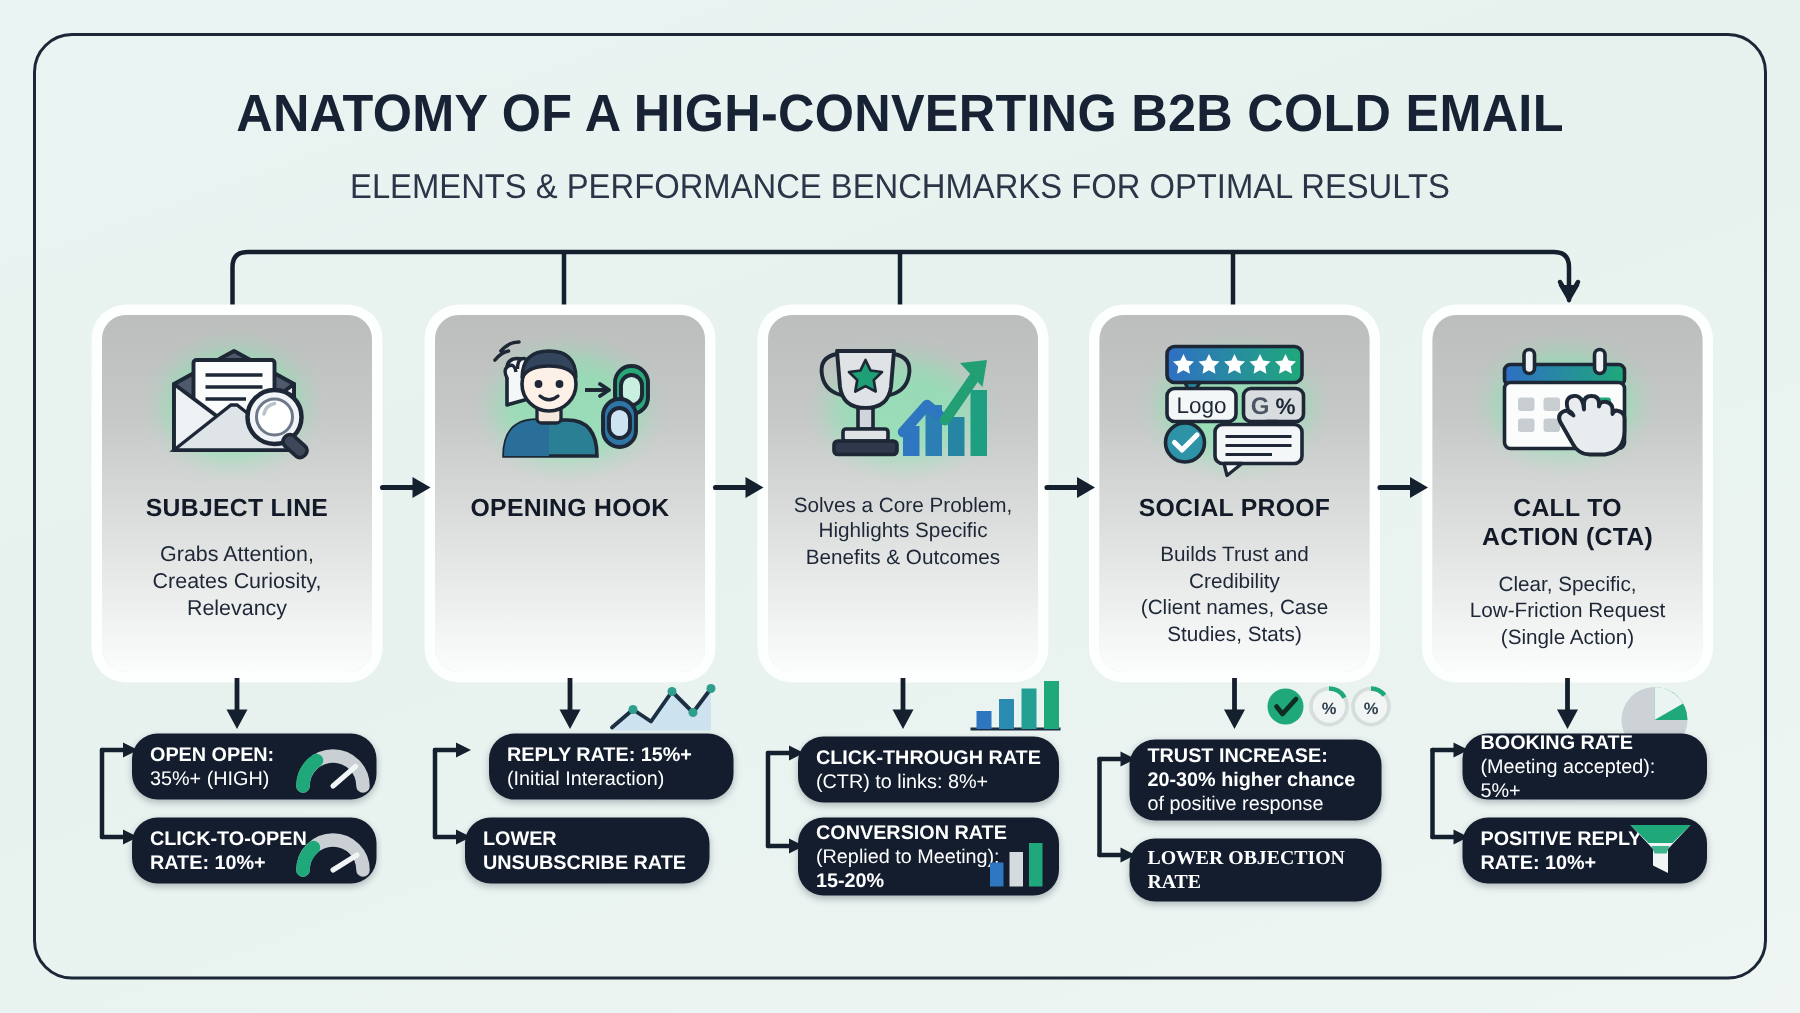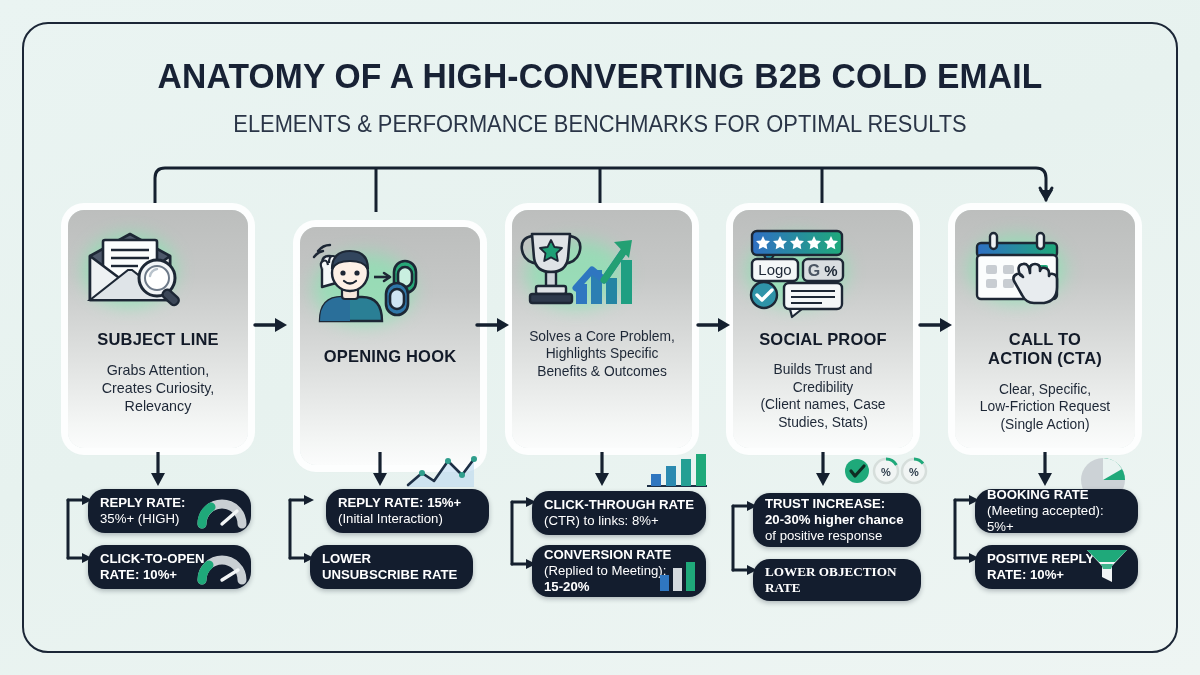--- a/index.html
+++ b/index.html
@@ -45,21 +45,21 @@
   .bus { position: absolute; left: 0; top: 150px; width: 1200px; height: 70px; }
 
   
   .cards { position: absolute; left: 0; top: 210px; width: 1200px; height: 238px; }
   .card {
     position: absolute; top: 0;
     width: 180px; height: 238px;
     border-radius: 16px;
     background: linear-gradient(180deg,#bcbebd 0%, #c6c8c7 28%, #dfe1e0 62%, #f4f6f5 90%, #fbfcfc 100%);
     box-shadow: 0 0 0 7px #fdfefe, 0 2px 6px rgba(25,40,60,.16);
-    display: flex; flex-direction: column; 
+    display: flex; flex-direction: column; align-items: center;
     padding-top: 14px;
   }
   .card-icon { width: 128px; height: 92px; display: flex; align-items: center; justify-content: center; }
   .card-title {
     margin-top: 14px;
     font-size: 16.5px; font-weight: 700; color: #121a28;
     text-align: center; line-height: 1.18; letter-spacing: .2px;
   }
   .card-desc {
     margin-top: 12px;
@@ -136,21 +136,21 @@
       <div class="card-title">
         <span>SUBJECT LINE</span>
       </div>
       <div class="card-desc">
         <span>Grabs Attention,</span><br>
         <span>Creates Curiosity,</span><br>
         <span>Relevancy</span>
       </div>
     </div>
 
-    <div class="card narrow" style="left:300px;margin-top:17px;">
+    <div class="card narrow" style="left:290px;">
       <div class="card-icon">
         <svg width="124" height="88" viewBox="0 0 124 88">
           <ellipse cx="62" cy="46" rx="50" ry="36" fill="#6ef0a8" opacity="0.5" style="filter:blur(9px)"></ellipse>
           <path d="M12,14 q4,-5 9,-6 M16,8 q5,-6 12,-6" fill="none" stroke="#1d2735" stroke-width="2.4" stroke-linecap="round"></path>
           <path d="M20,44 L20,20 q0,-7 7,-7 q7,0 7,7 L34,40 Z" fill="#f4f7f8" stroke="#1d2735" stroke-width="2.4" stroke-linejoin="round"></path>
           <path d="M20,26 q-3,-6 1,-8 q4,-2 5,4 M27,20 q0,-7 4,-7 q4,0 3,7" fill="#f4f7f8" stroke="#1d2735" stroke-width="2.2"></path>
           <path d="M18,78 q0,-24 22,-24 l20,0 q20,0 20,24 Z" fill="#2a7f95" stroke="#1d2735" stroke-width="2.4"></path>
           <path d="M18,78 q0,-24 22,-24 l8,0 l0,24 Z" fill="#2a6f9a" stroke="none"></path>
           <rect x="40" y="42" width="16" height="14" rx="3" fill="#f6e7dd" stroke="#1d2735" stroke-width="2.2"></rect>
           <circle cx="48" cy="30" r="18" fill="#fdf0e6" stroke="#1d2735" stroke-width="2.4"></circle>
@@ -413,21 +413,21 @@
   <div class="deco-top" style="left:1078px;top:453px;">
     <svg width="56" height="52" viewBox="0 0 56 52">
       <circle cx="25" cy="27" r="22" fill="#ccd2d6"></circle>
       <path d="M25,27 L25,5 A22,22 0 0 1 47,27 Z" fill="#1fa97a"></path>
       <path d="M25,27 L44,16 A22,22 0 0 0 25,5 Z" fill="#eaf4f2"></path>
     </svg>
   </div>
 
   <div class="badge" style="left:88px;top:489px;width:163px;height:44px;">
     <div class="badge-text">
-      <b>REPLY RATE:</b><br><span class="reg">35%+ (HIGH)</span>
+      <b>OPEN OPEN:</b><br><span class="reg">35%+ (HIGH)</span>
     </div>
     <div class="badge-deco" style="right:4px;bottom:7px;">
       <svg width="50" height="30" viewBox="0 0 50 30">
         <path d="M5,28 A20,20 0 0 1 45,28" fill="none" stroke="#c9cfd3" stroke-width="9" stroke-linecap="round"></path>
         <path d="M5,28 A20,20 0 0 1 14,11" fill="none" stroke="#1fa97a" stroke-width="9" stroke-linecap="round"></path>
         <line x1="25" y1="28" x2="40" y2="15" stroke="#f2f5f6" stroke-width="3.4" stroke-linecap="round"></line>
       </svg>
     </div>
   </div>
   <div class="badge" style="left:88px;top:545px;width:163px;height:44px;">

